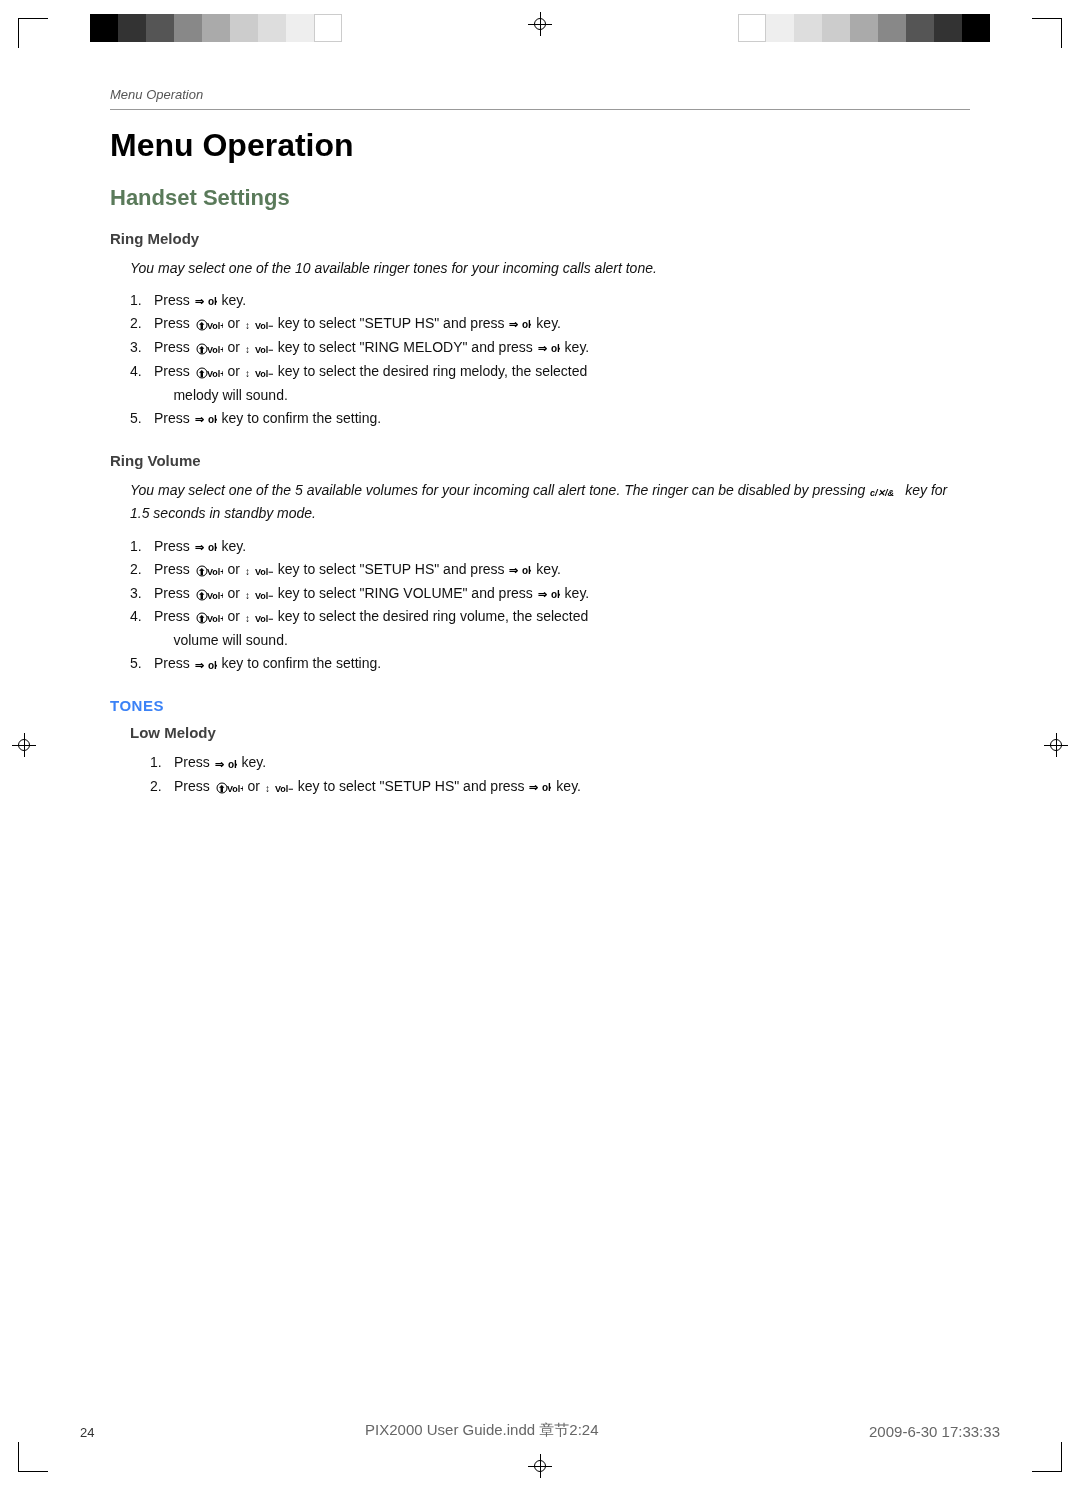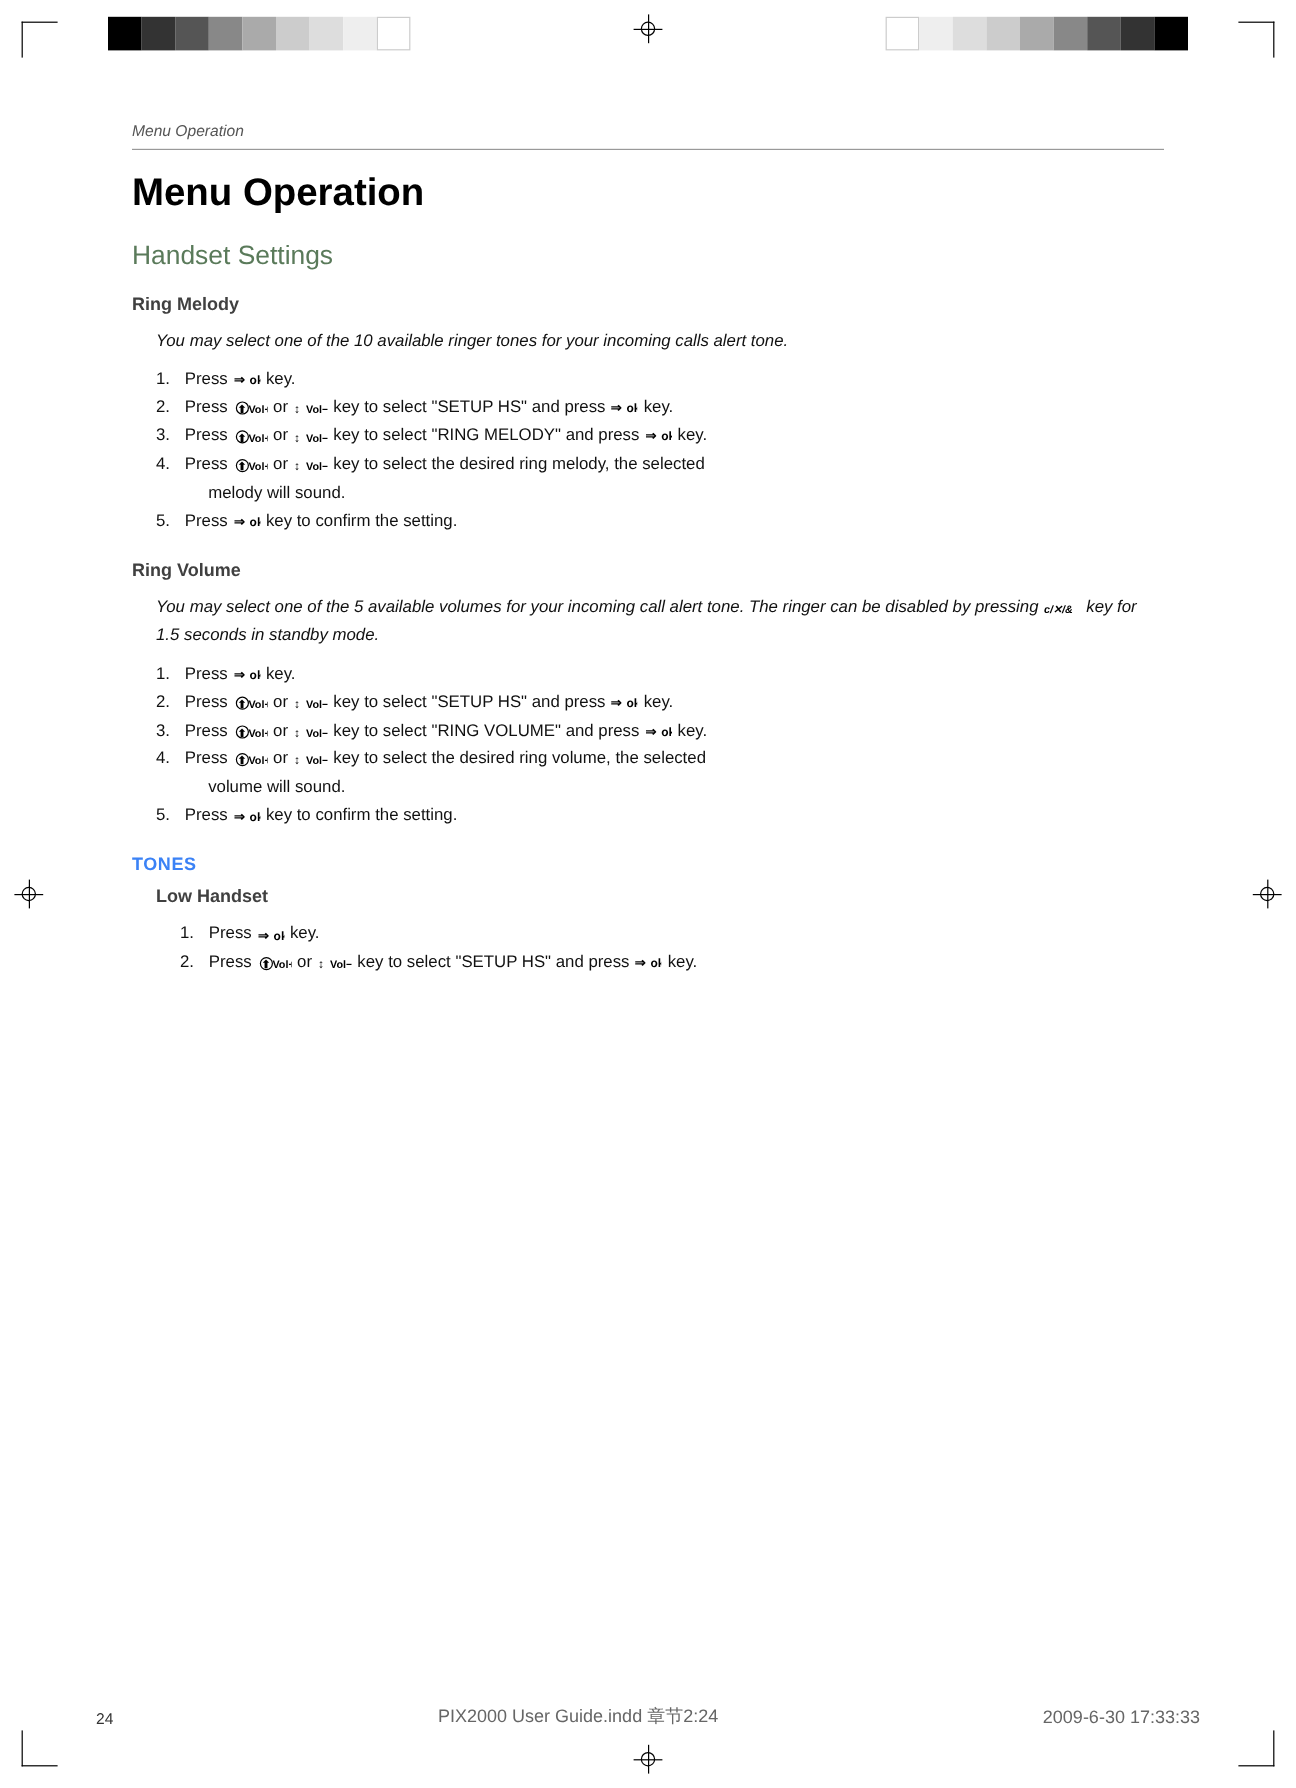--- a/index.html
+++ b/index.html
@@ -106,21 +106,21 @@
       transform: translateY(-50%);
     }
     .crosshair.bottom-center {
       bottom: 12px;
       left: 50%;
       transform: translateX(-50%);
     }
 
     
     .content {
-      margin-top: 40px;
+      margin-top: 25px;
       padding: 0 30px;
     }
 
     
     .breadcrumb-section {
       border-bottom: 1px solid #999;
       padding-bottom: 6px;
       margin-bottom: 18px;
     }
 
@@ -135,21 +135,21 @@
       font-size: 32px;
       font-weight: bold;
       color: #000;
       margin-bottom: 22px;
       line-height: 1.1;
     }
 
     
     .section-title {
       font-size: 22px;
-      font-weight: normal;
+      font-weight: bold;
       color: #5a7a5a;
       margin-bottom: 18px;
       line-height: 1.2;
     }
 
     
     .subsection-heading {
       font-size: 15px;
       font-weight: bold;
       color: #404040;
@@ -566,21 +566,21 @@
             key to confirm the setting.
           </span>
         </div>
       </div>
     </div>
 
     <div class="section-block">
       <div class="tones-heading">TONES</div>
 
       <div class="subsection-block" style="margin-left: 20px;">
-        <div class="subsection-heading">Low Handset</div>
+        <div class="subsection-heading">Low Melody</div>
 
 
         <div class="steps-list">
 
           <div class="step-item">
             <span class="step-num">1.</span>
             <span class="step-content">
               Press
               <span class="ok-key inline-icon">
                 <svg width="22" height="14" viewBox="0 0 22 14" style="vertical-align:middle;">

